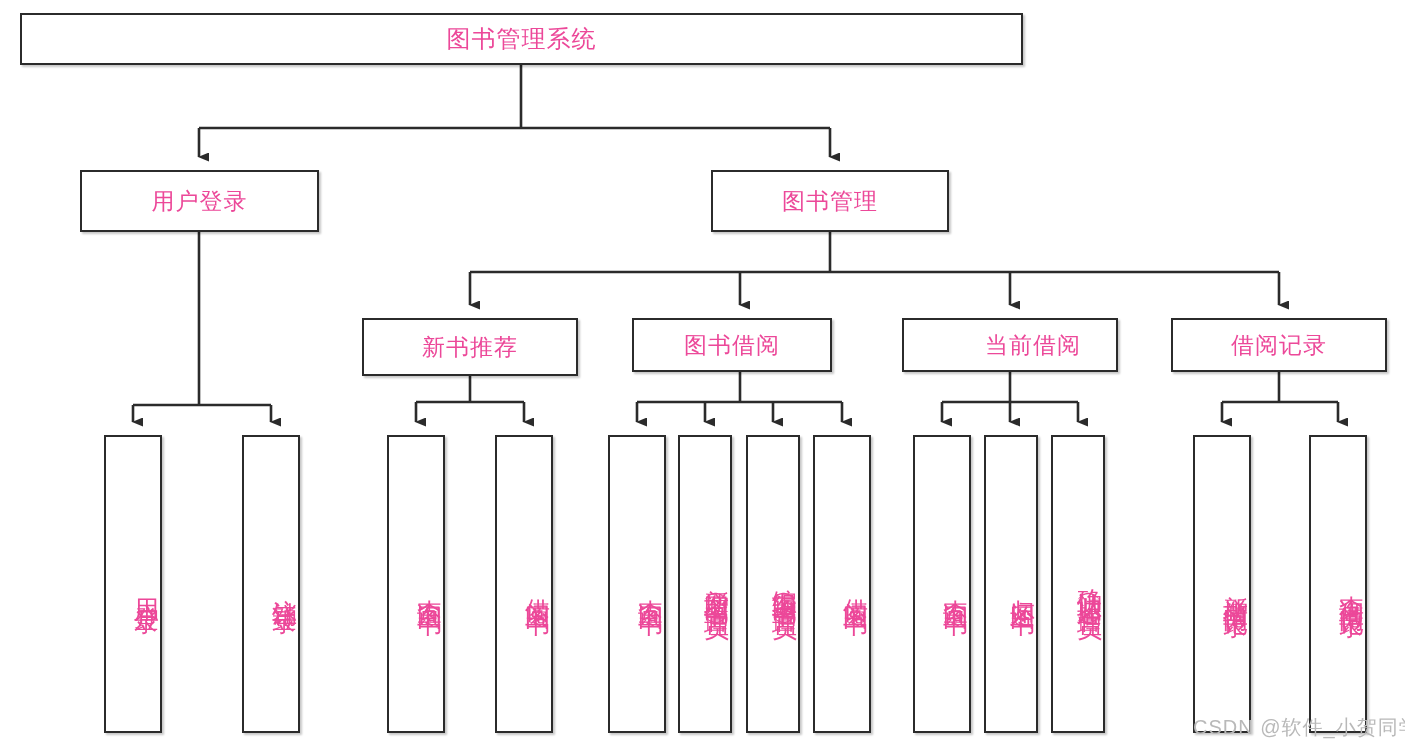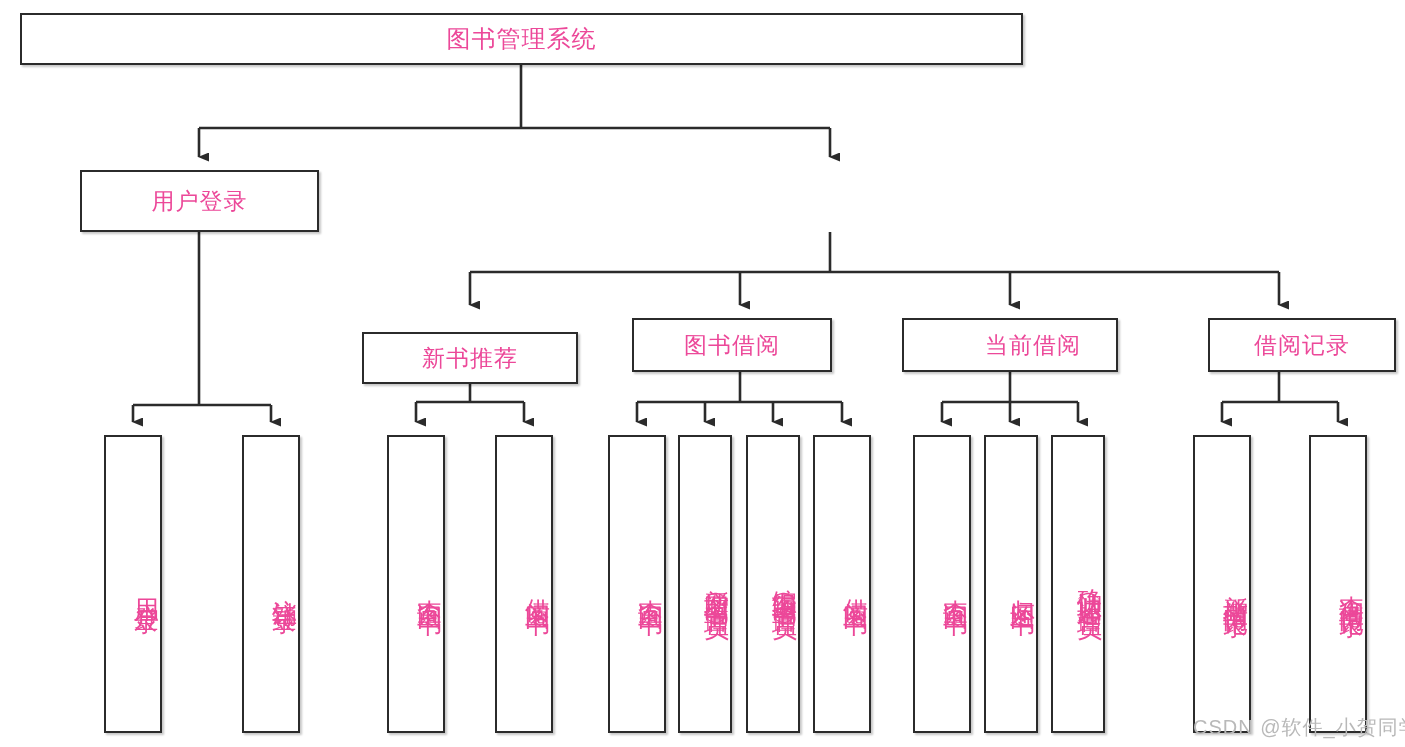--- a/index.html
+++ b/index.html
@@ -119,31 +119,34 @@
     </g>
   </svg>
 
   <div class="node horiz root" style="left:20px; top:13px; width:1003px; height:52px;">
     <span>图书管理系统</span>
   </div>
 
   <div class="node horiz" style="left:80px; top:170px; width:239px; height:62px;">
     <span>用户登录</span>
   </div>
+  <div class="node horiz" style="left:711px; top:170px; width:238px; height:62px;">
+    <span>图书管理</span>
+  </div>
 
-  <div class="node horiz" style="left:362px; top:332px; width:216px; height:52px;">
+  <div class="node horiz" style="left:362px; top:318px; width:216px; height:58px;">
     <span>新书推荐</span>
   </div>
   <div class="node horiz" style="left:632px; top:318px; width:200px; height:54px;">
     <span>图书借阅</span>
   </div>
   <div class="node horiz" style="left:902px; top:318px; width:216px; height:54px;padding-left:46px;">
     <span>当前借阅</span>
   </div>
-  <div class="node horiz" style="left:1208px; top:318px; width:188px; height:54px;">
+  <div class="node horiz" style="left:1171px; top:318px; width:216px; height:54px;">
     <span>借阅记录</span>
   </div>
 
   <div class="node vert" style="left:104px; top:435px; width:58px; height:298px;">
     <span class="vlabel">用户登录</span>
   </div>
   <div class="node vert" style="left:242px; top:435px; width:58px; height:298px;">
     <span class="vlabel">注销登录</span>
   </div>
 

